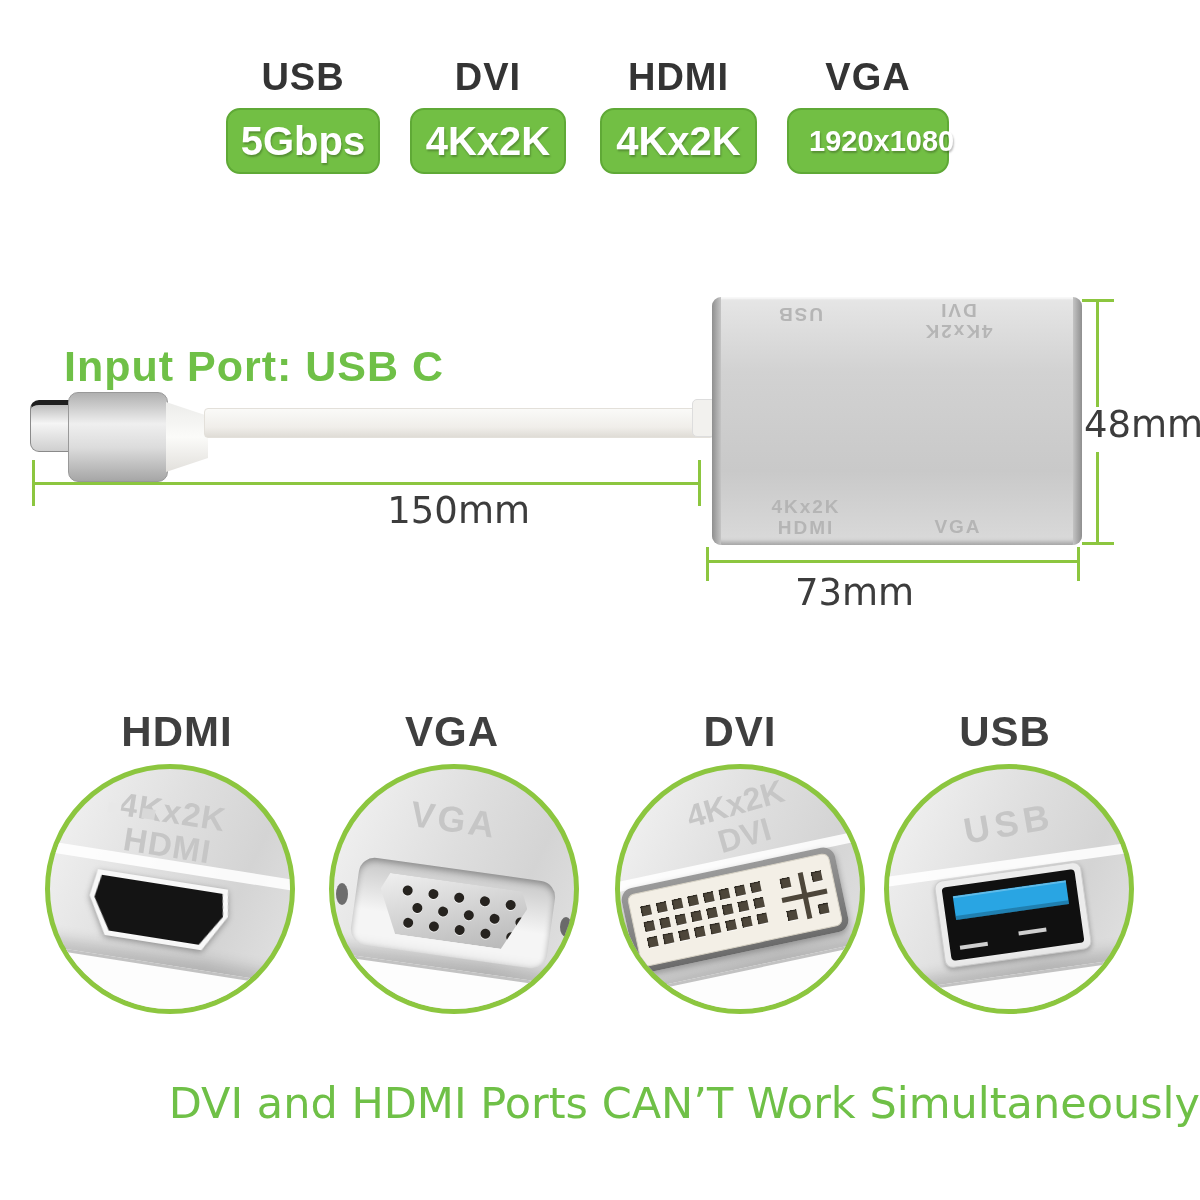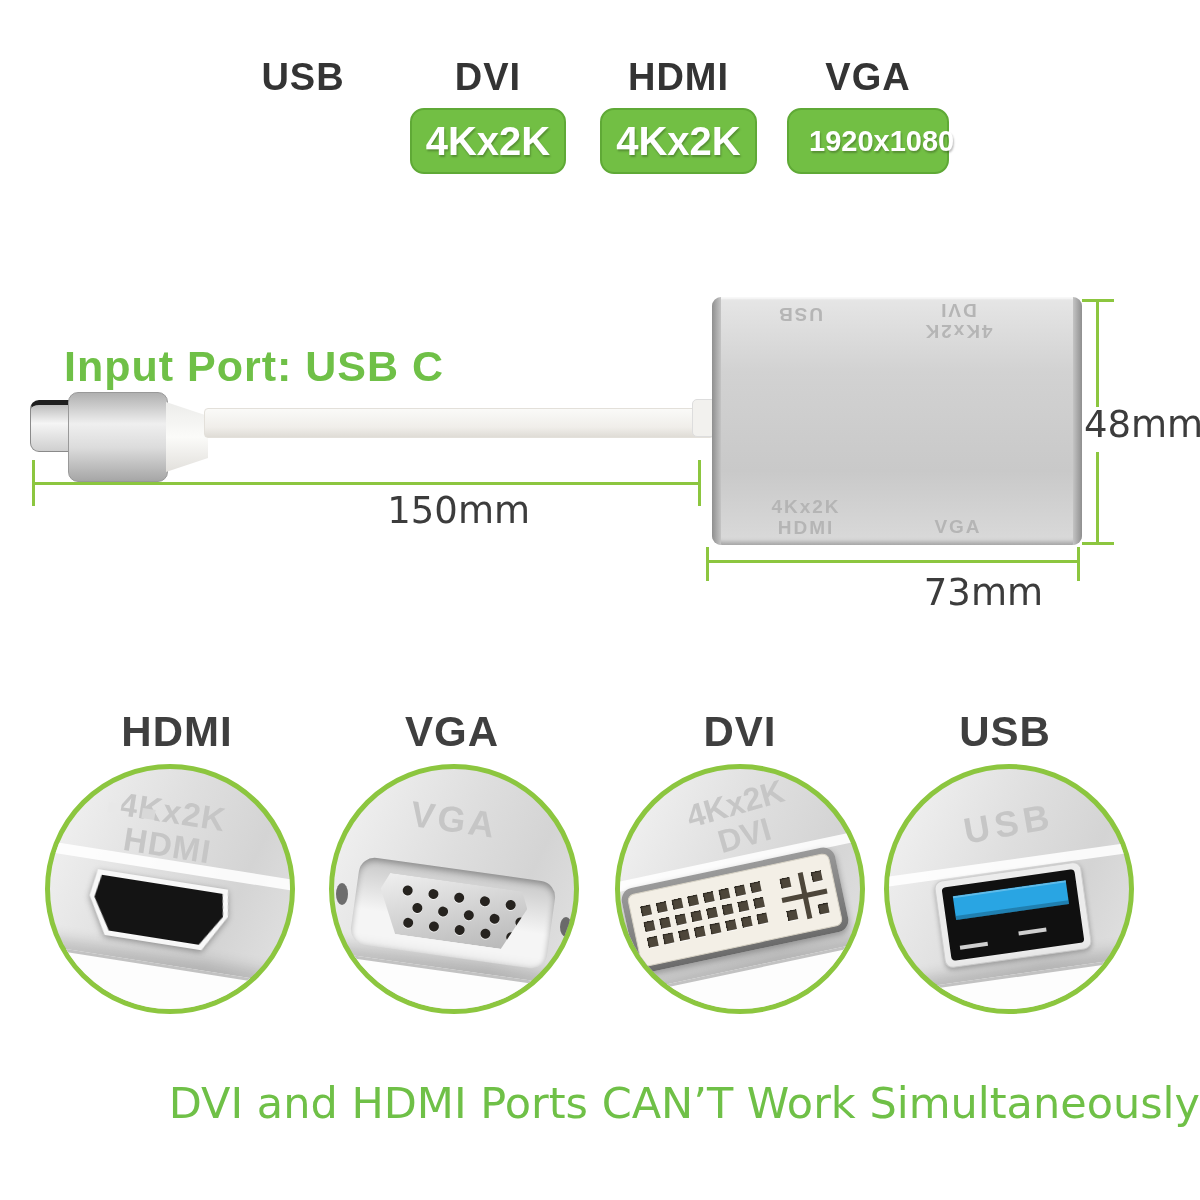--- a/index.html
+++ b/index.html
@@ -113,20 +113,21 @@
   .footer-note { left:0; top:1078px; width:1200px; text-align:right;
     font-size:43px; color:var(--accent-green); font-family:"DejaVu Sans","Liberation Sans",sans-serif; }
 </style>
 </head>
 <body>
 
 <div id="canvas">
 
   <div class="spec-col" style="left:226px;width:154px">
     <div class="spec-label">USB</div>
+    <div class="spec-badge">5Gbps</div>
   </div>
   <div class="spec-col" style="left:410px;width:156px">
     <div class="spec-label">DVI</div>
     <div class="spec-badge">4Kx2K</div>
   </div>
   <div class="spec-col" style="left:600px;width:157px">
     <div class="spec-label">HDMI</div>
     <div class="spec-badge">4Kx2K</div>
   </div>
   <div class="spec-col" style="left:787px;width:162px">
@@ -161,21 +162,21 @@
 
   <div class="dim-seg" style="left:1082px;top:299px;width:32px;height:3px"></div>
   <div class="dim-seg" style="left:1096px;top:299px;width:3px;height:108px"></div>
   <div class="dim-text" style="left:1084px;top:403px">48mm</div>
   <div class="dim-seg" style="left:1096px;top:452px;width:3px;height:93px"></div>
   <div class="dim-seg" style="left:1082px;top:542px;width:32px;height:3px"></div>
 
   <div class="dim-seg" style="left:706px;top:547px;width:3px;height:34px"></div>
   <div class="dim-seg" style="left:1077px;top:547px;width:3px;height:34px"></div>
   <div class="dim-seg" style="left:706px;top:560px;width:374px;height:3px"></div>
-  <div class="dim-text" style="left:743px;top:571px;width:300px;text-align:right">73mm</div>
+  <div class="dim-text" style="left:795px;top:571px;width:300px;text-align:left">73mm</div>
 
   <div class="port-title" style="left:77px">HDMI</div>
   <div class="port-title" style="left:352px">VGA</div>
   <div class="port-title" style="left:640px">DVI</div>
   <div class="port-title" style="left:905px">USB</div>
 
   <div class="circle" style="left:45px">
     <div class="etch" style="top:26px;font-size:33px;line-height:34px;transform:rotate(9deg);letter-spacing:1px">
       <div>4Kx2K</div>
       <div>HDMI</div>

